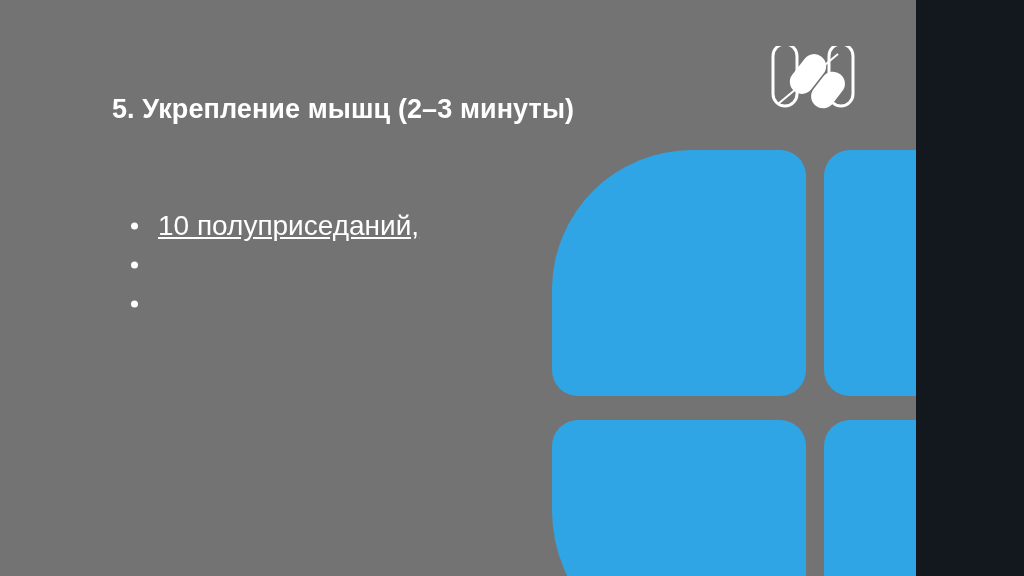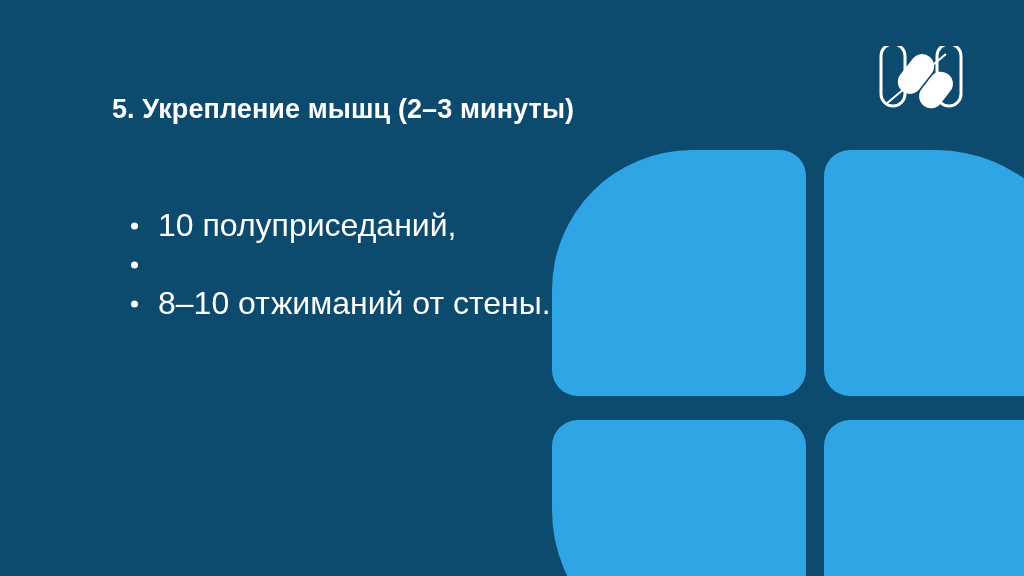--- a/index.html
+++ b/index.html
@@ -3,24 +3,24 @@
 <meta charset="utf-8">
 <title>Slide</title>
 <style>
   html, body {
     margin: 0;
     padding: 0;
     background: #12181d;
   }
   .slide {
     position: relative;
-    width: 1024px;
+    width: 916px;
     height: 576px;
     overflow: hidden;
-    background: #0c4a6e;
+    background: #737373;
     font-family: "Liberation Sans", "DejaVu Sans", sans-serif;
     -webkit-font-smoothing: antialiased;
   }
 
   
   .bg-decor {
     position: absolute;
     inset: 0;
     pointer-events: none;
     z-index: 0;
@@ -98,24 +98,25 @@
     margin: 0;
     padding: 0;
     list-style: none;
   }
   .bullet-item {
     position: relative;
     display: block;
     padding-left: 30px;
     height: 39px;
     line-height: 39px;
-    font-size: 32px;
+    font-size: 28px;
     font-weight: 400;
     color: #ffffff;
     white-space: nowrap;
+    text-decoration: underline;
   }
   .bullet-dot {
     position: absolute;
     left: 3px;
     top: 50%;
     transform: translateY(-50%);
     width: 7px;
     height: 7px;
     border-radius: 50%;
     background: #ffffff;
@@ -154,18 +155,17 @@
     <ul class="bullet-list">
       <li class="bullet-item">
         <span class="bullet-dot"></span>
         <span>10 полуприседаний,</span>
       </li>
       <li class="bullet-item">
         <span class="bullet-dot"></span>
       </li>
       <li class="bullet-item">
         <span class="bullet-dot"></span>
-        <span>8–10 отжиманий от стены.</span>
       </li>
     </ul>
   </div>
 
 </div>
 
 </body></html>

